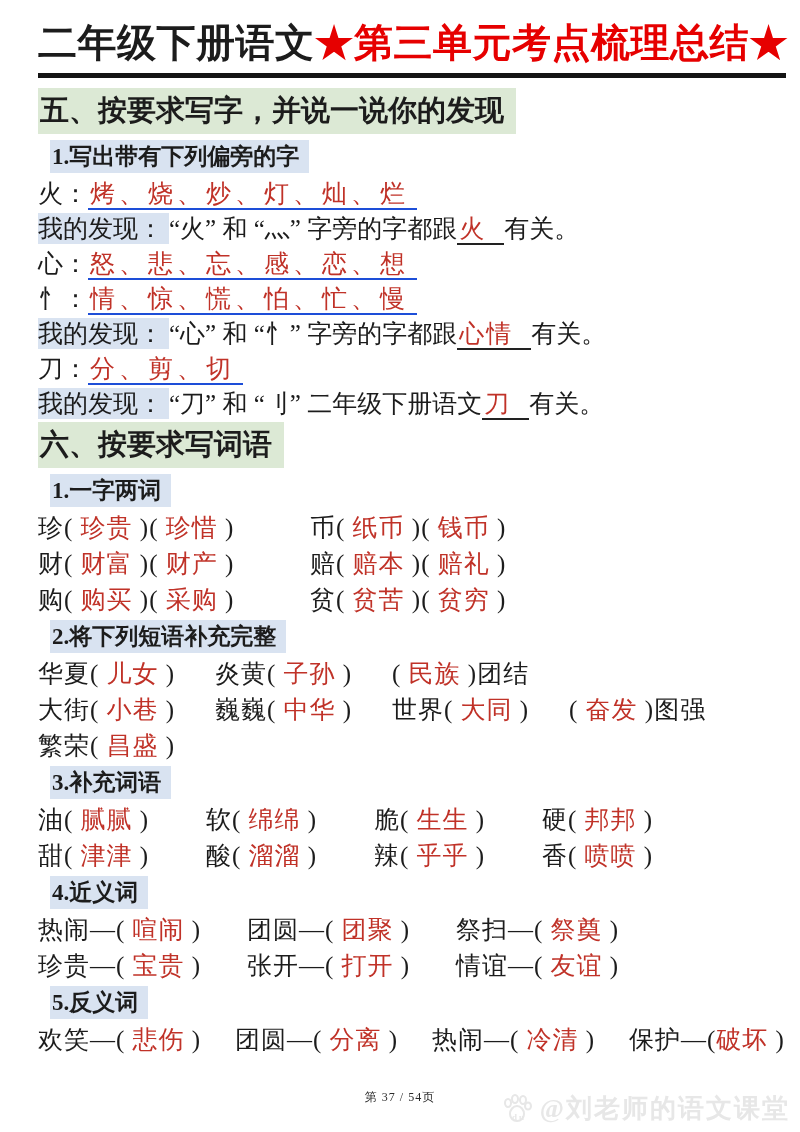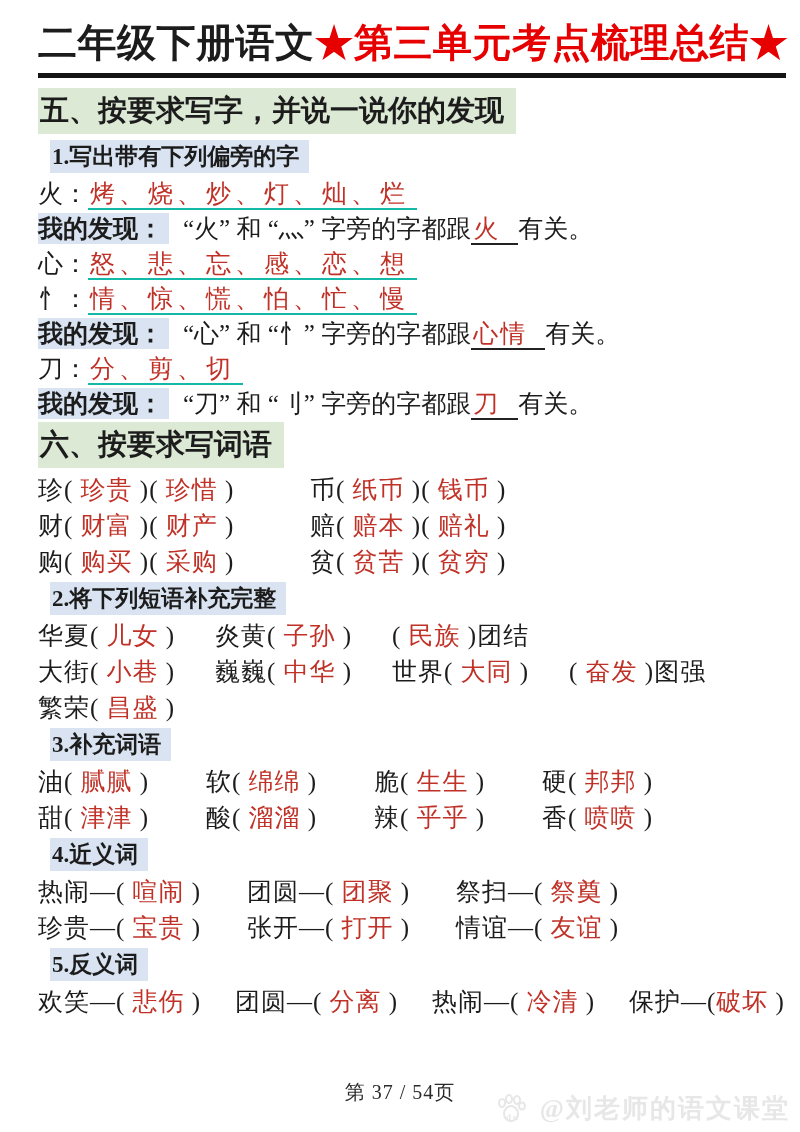--- a/index.html
+++ b/index.html
@@ -12,34 +12,34 @@
   .page{padding:16px 14px 0 38px}
   .title-line{font-size:39px;font-weight:bold;white-space:nowrap;letter-spacing:.5px}
   .title-red{color:var(--title-red,#e60000)}
   .rule{height:5px;border-top:3px solid #141414;border-bottom:2px solid #141414;margin:3px 0 9px}
   .h-green{display:inline-block;background:var(--heading-green,#dce9d5);
     font-size:29px;font-weight:bold;padding:3px 12px 3px 2px;margin:1px 0 4px}
   .h-blue{display:inline-block;background:var(--heading-blue,#d9e3f1);
     font-size:23px;font-weight:bold;padding:1px 10px 1px 2px;margin:2px 12px 3px}
   .line{font-size:25px;line-height:35px;white-space:nowrap}
   .a{color:var(--accent-red,#c03228)}
-  .u{border-bottom:2px solid #14b8a6;letter-spacing:4px;padding:0 8px 1px 2px}
+  .u{border-bottom:2px solid #1d4ed8;letter-spacing:4px;padding:0 8px 1px 2px}
   .blank{border-bottom:2px solid #222;padding:0 18px 1px 2px;letter-spacing:2px}
-  .label{background:var(--heading-blue,#d9e3f1);font-weight:bold;padding:2px 6px 2px 0;margin-right:14px}
+  .label{background:var(--heading-blue,#d9e3f1);font-weight:normal;padding:2px 6px 2px 0;margin-right:0}
   .row{display:flex;font-size:25px;line-height:36px;white-space:nowrap}
   .row .item{display:inline-block}
   .a-sp{letter-spacing:1px}
   .r-pairs .item{min-width:272px}
   .r-phrase .item{min-width:177px}
   .r-word .item{min-width:168px}
   .r-syn .item{min-width:209px}
   .r-ant .item{min-width:197px}
   .footer{position:absolute;left:0;right:0;bottom:26px;text-align:center;
-    font-size:20px;color:#2a2a2a;letter-spacing:1px}
-  .wm{position:absolute;right:10px;bottom:6px;display:flex;align-items:center;gap:12px;
+    font-size:12px;color:#2a2a2a;letter-spacing:1px}
+  .wm{position:absolute;right:10px;bottom:6px;display:flex;align-items:center;gap:6px;
     color:#e7e7e7;font-size:26px;font-weight:bold;letter-spacing:2px}
   .wm svg{display:block}
 </style>
 </head>
 <body>
 
 <div class="page">
 
   <div class="title-line">
     <span>二年级下册语文</span><span class="title-red">★第三单元考点梳理总结★</span>
@@ -50,24 +50,25 @@
   <div><span class="h-blue">1.写出带有下列偏旁的字</span></div>
 
   <div class="line"><span>火：</span><span class="a u">烤、烧、炒、灯、灿、烂</span></div>
   <div class="line"><span class="label">我的发现：</span><span>“火” 和 “灬” 字旁的字都跟</span><span class="a blank">火</span><span>有关。</span></div>
 
   <div class="line"><span>心：</span><span class="a u">怒、悲、忘、感、恋、想</span></div>
   <div class="line"><span>忄：</span><span class="a u">情、惊、慌、怕、忙、慢</span></div>
   <div class="line"><span class="label">我的发现：</span><span>“心” 和 “忄” 字旁的字都跟</span><span class="a blank">心情</span><span>有关。</span></div>
 
   <div class="line"><span>刀：</span><span class="a u">分、剪、切</span></div>
-  <div class="line"><span class="label">我的发现：</span><span>“刀” 和 “刂” 字旁的字都跟</span><span class="a blank">刀</span><span>有关。</span></div>
+  <div class="line"><span class="label">我的发现：</span><span>“刀” 和 “刂” 二年级下册语文</span><span class="a blank">刀</span><span>有关。</span></div>
 
   <div><span class="h-green">六、按要求写词语</span></div>
 
+  <div><span class="h-blue">1.一字两词</span></div>
   <div class="row r-pairs">
 
   <span class="item a-sp"><span>珍(</span><span class="a"> 珍贵 </span><span>)(</span><span class="a"> 珍惜 </span><span>)</span></span>
       <span class="item a-sp"><span>币(</span><span class="a"> 纸币 </span><span>)(</span><span class="a"> 钱币 </span><span>)</span></span>
     </div>
   <div class="row r-pairs">
 
   <span class="item a-sp"><span>财(</span><span class="a"> 财富 </span><span>)(</span><span class="a"> 财产 </span><span>)</span></span>
       <span class="item a-sp"><span>赔(</span><span class="a"> 赔本 </span><span>)(</span><span class="a"> 赔礼 </span><span>)</span></span>
     </div>

